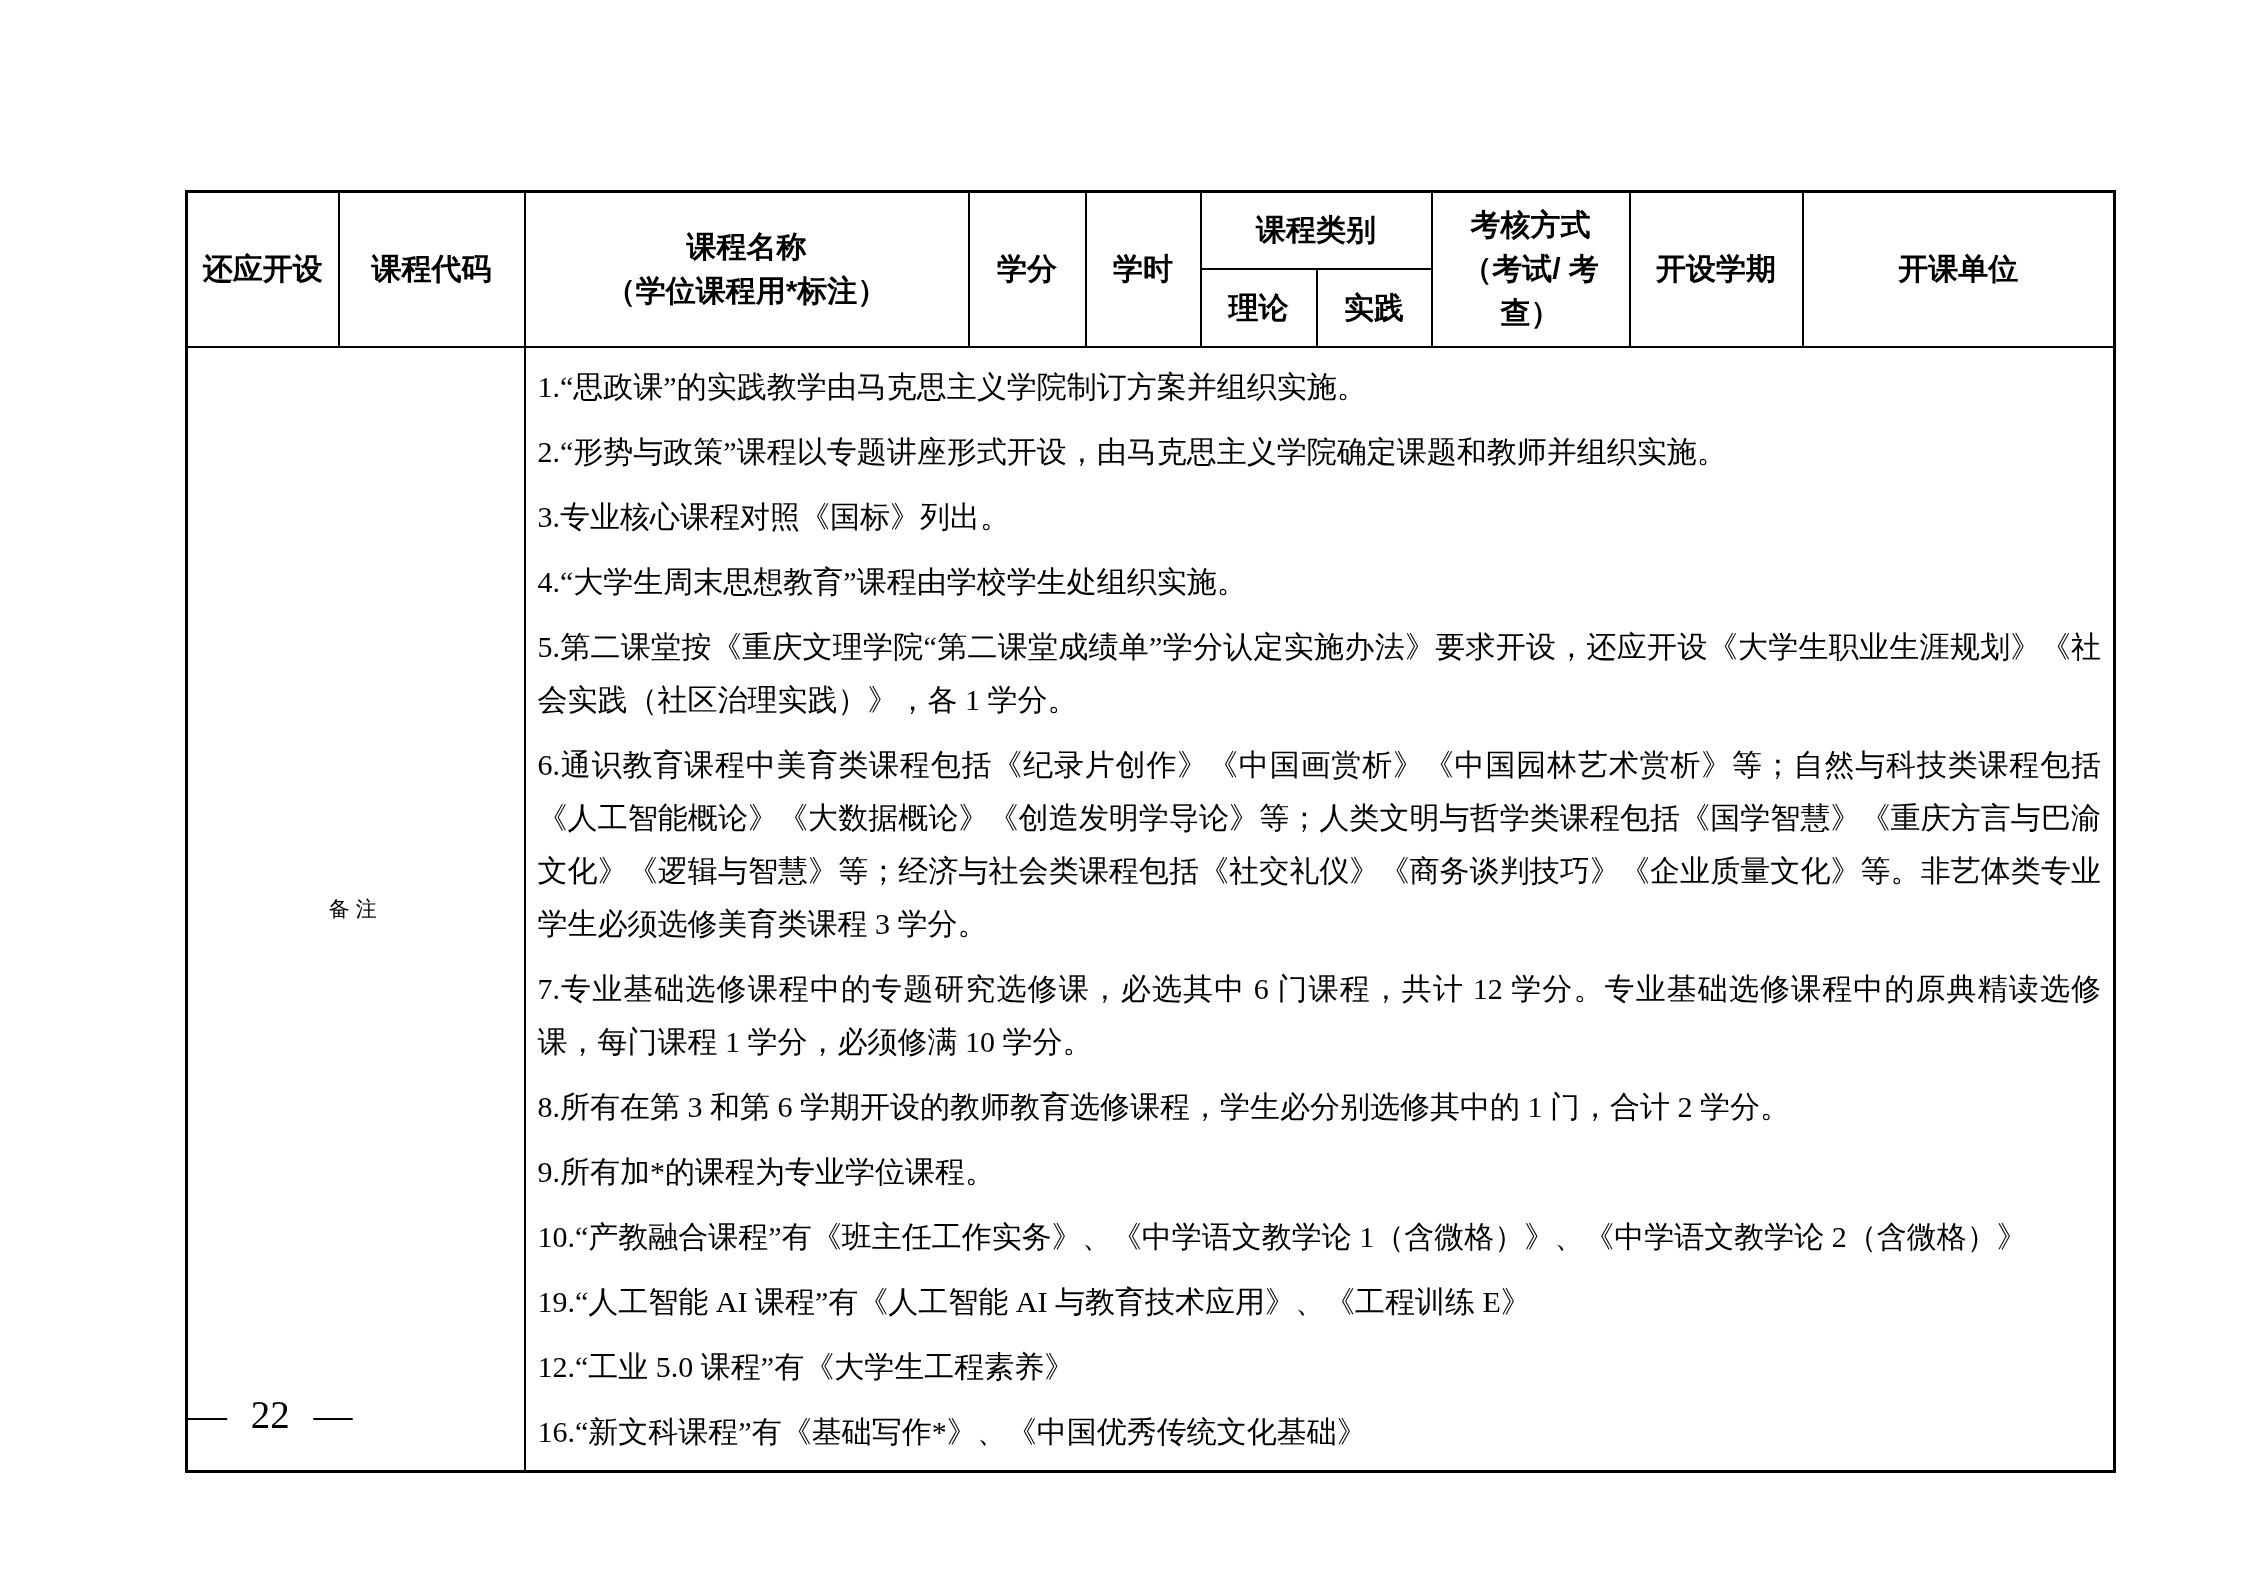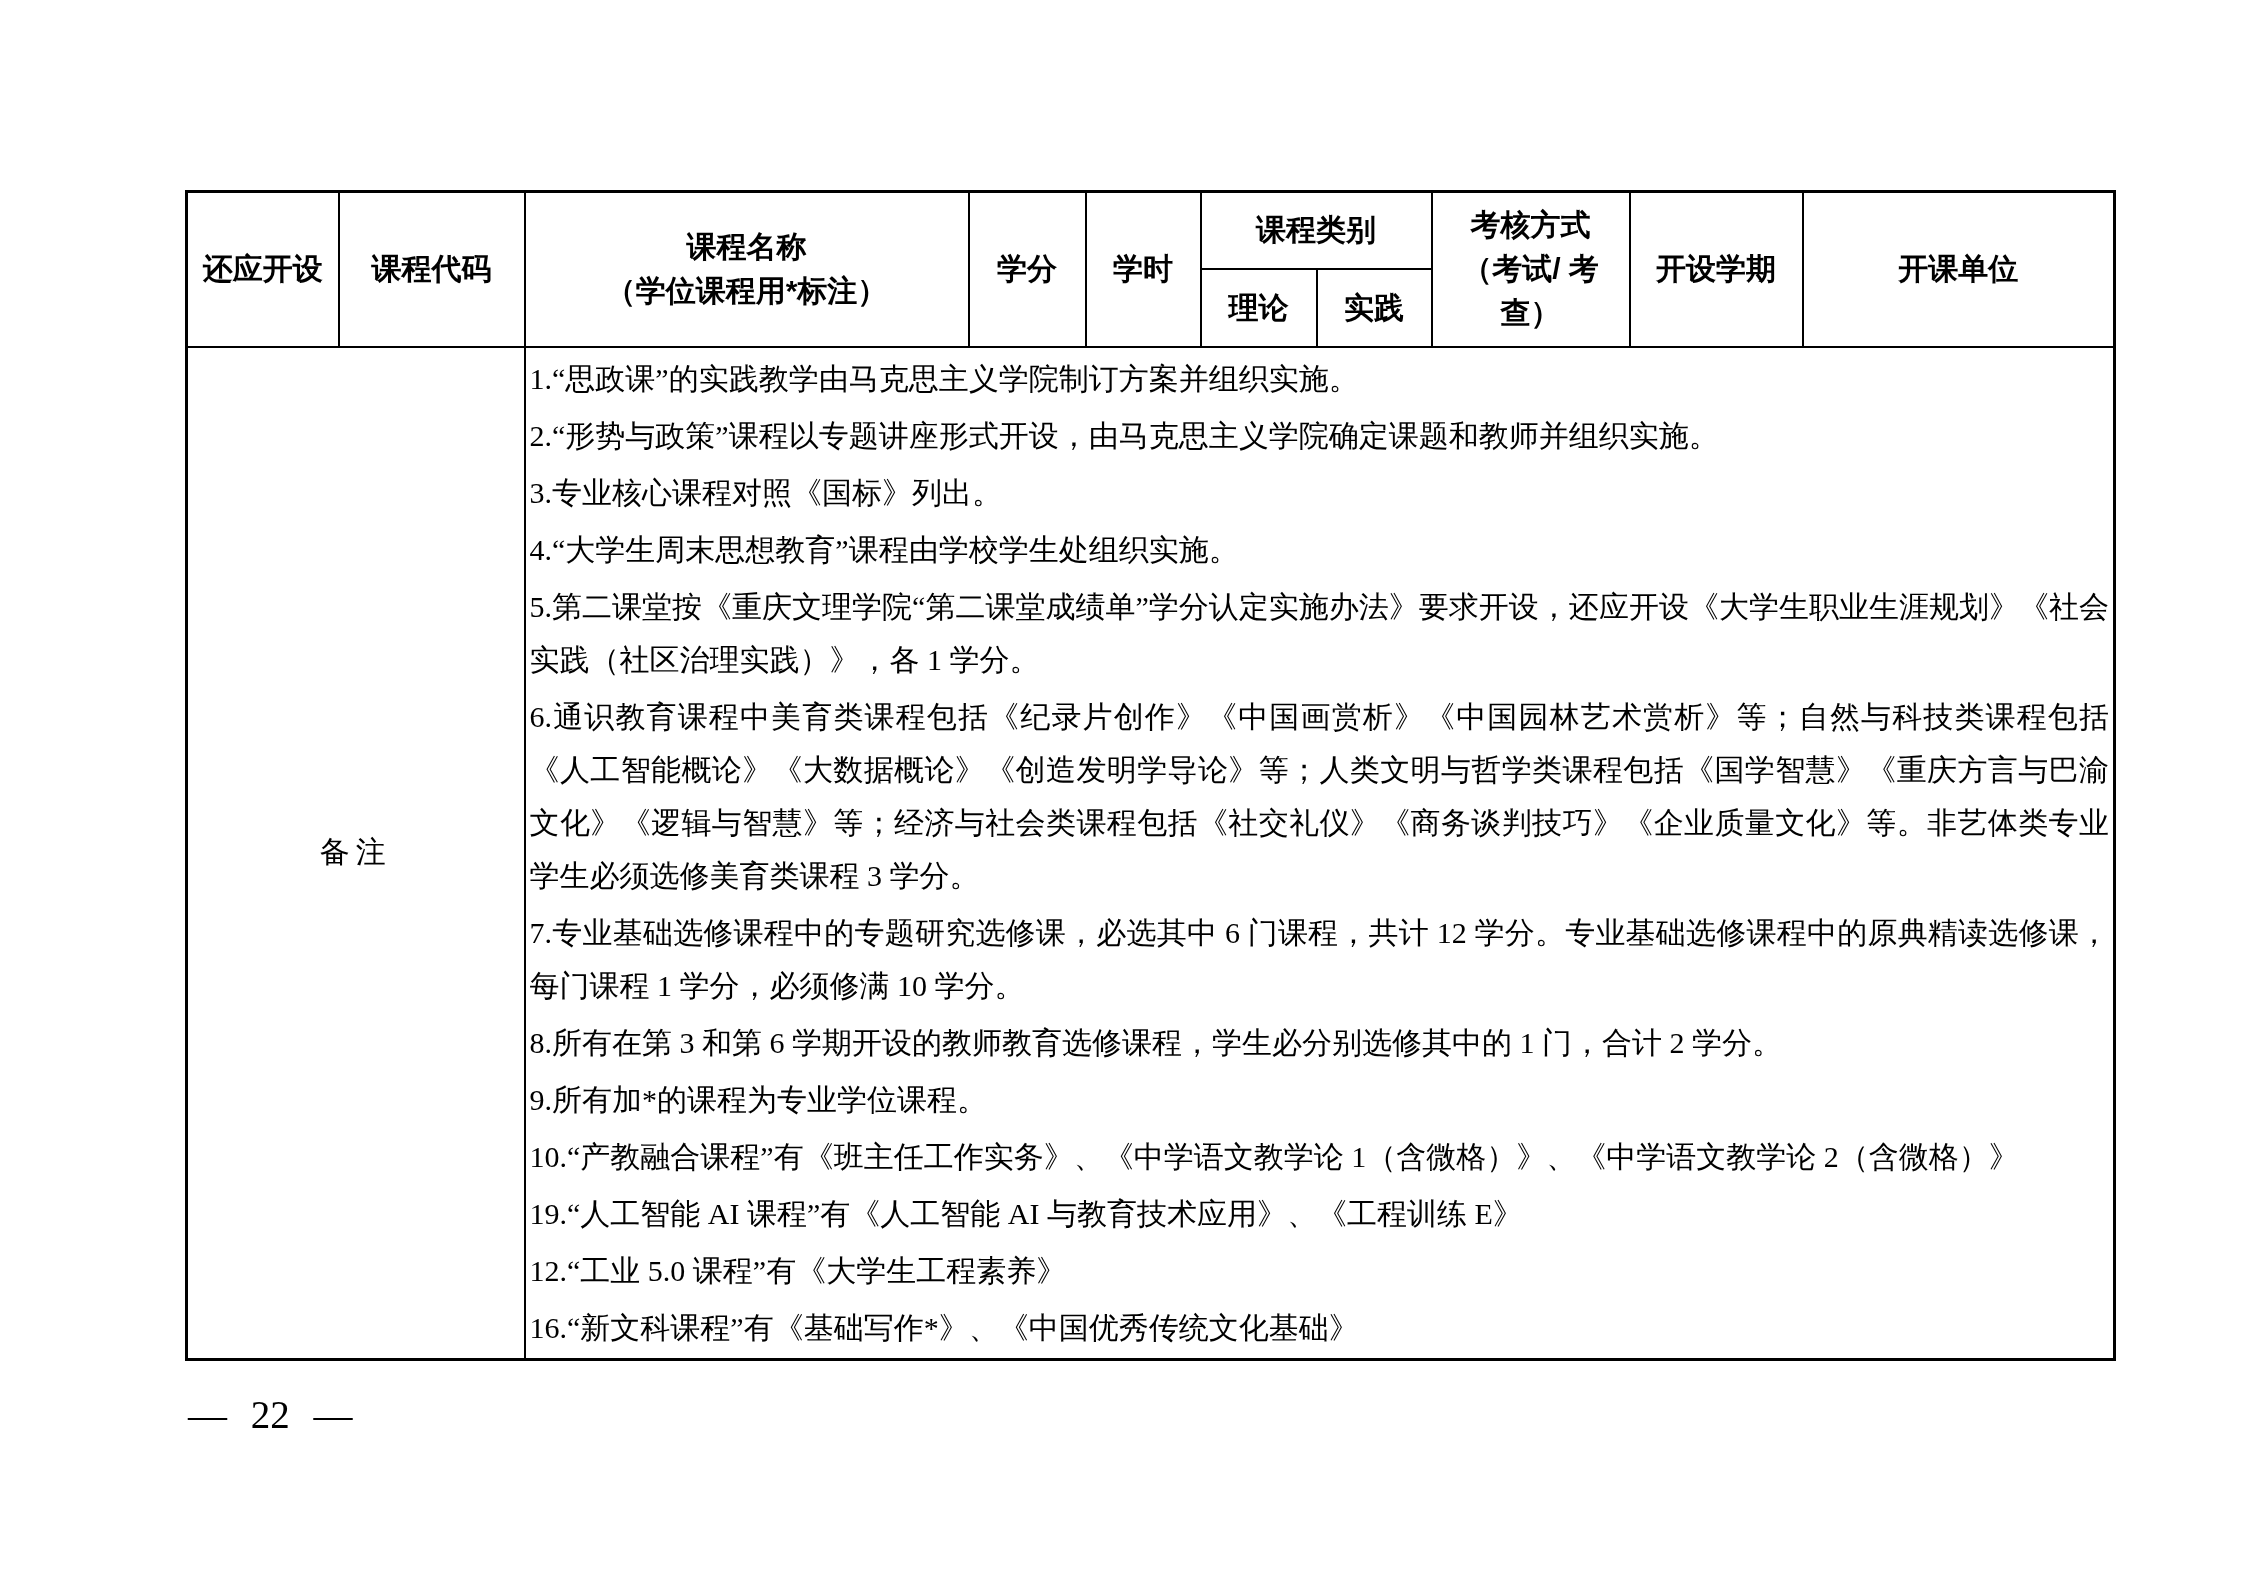--- a/index.html
+++ b/index.html
@@ -34,32 +34,32 @@
     font-weight: bold;
     font-size: 30px;
     text-align: center;
     vertical-align: middle;
     line-height: 44px;
   }
   tr.hdr-top { height: 77px; }
   tr.hdr-sub { height: 78px; }
   td.remarks-label {
     font-family: "Liberation Serif", "DejaVu Serif", serif;
-    font-size: 30px;
+    font-size: 21px;
     text-align: center;
     vertical-align: middle;
     letter-spacing: 6px;
   }
   td.notes-cell {
     vertical-align: top;
     padding: 10px 26px 0 32px;
     height: 950px;
   }
   td.notes-cell p {
-    margin: 4px;
+    margin: 12px;
     font-family: "Liberation Serif", "DejaVu Serif", serif;
     font-size: 30px;
     line-height: 53px;
     text-align: justify;
     text-justify: inter-ideograph;
     color: #000;
   }
   .pageno {
     position: absolute;
     left: 188px;

